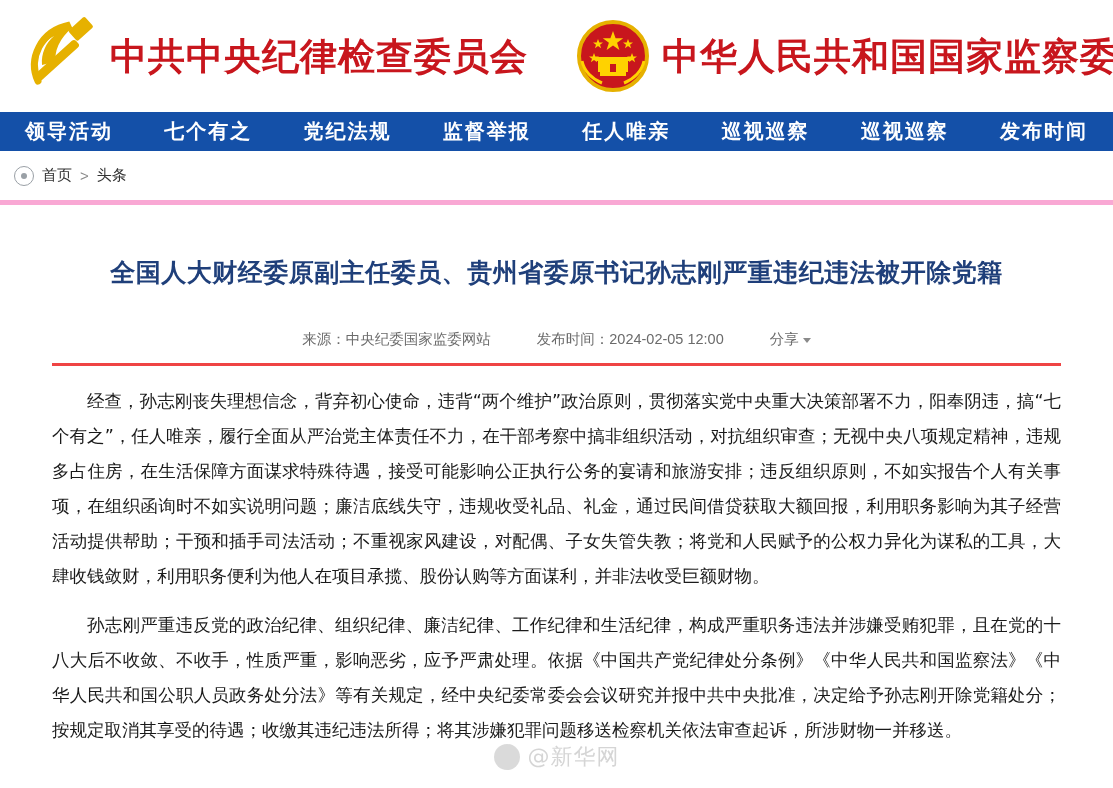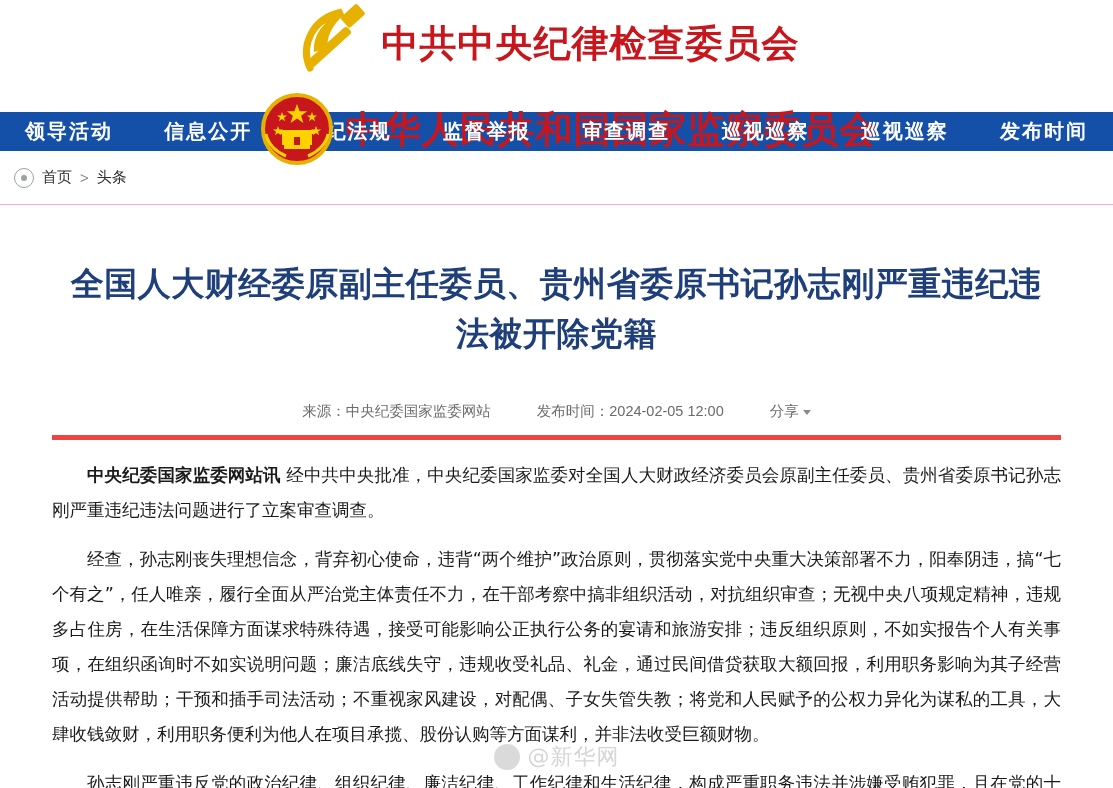--- a/index.html
+++ b/index.html
@@ -16,21 +16,20 @@
     background: #ffffff;
   }
 
   
   .header {
     height: 112px;
     display: flex;
     align-items: center;
     padding: 0 0 0 18px;
     background: #ffffff;
-    flex-direction: column;
   }
   .org-block {
     display: flex;
     align-items: center;
   }
   .org-block.first { margin-right: 42px; }
   .emblem {
     width: 86px; height: 86px;
     position: relative;
     flex: 0 0 86px;
@@ -70,21 +69,21 @@
   }
 
   
   .breadcrumb {
     height: 54px;
     display: flex;
     align-items: center;
     padding-left: 14px;
     font-size: 15px;
     color: #4a4a4a;
-    border-bottom: 1px solid #f9a8d4;
+    border-bottom: 5px solid #f9a8d4;
     background: #fff;
   }
   .loc-icon {
     width: 20px; height: 20px;
     border: 1.6px solid #9aa0a6;
     border-radius: 50%;
     position: relative;
     margin-right: 8px;
     flex: 0 0 20px;
   }
@@ -100,37 +99,37 @@
   .crumb { color: #333; font-size: 15px; }
   .crumb-sep { margin: 0 8px; color: #8a8a8a; }
 
   
   .article {
     padding: 0 52px;
     background: #fff;
   }
   .headline {
     text-align: center;
-    font-size: 33px;
+    font-size: 25px;
     font-weight: bold;
     color: #1f3f7a;
     line-height: 1.5;
     padding: 32px 10px 22px 10px;
     font-family: "DejaVu Sans", "Liberation Sans", sans-serif;
     letter-spacing: 0.5px;
   }
   .meta {
     display: flex;
     align-items: center;
     justify-content: center;
     gap: 46px;
     font-size: 14.5px;
     color: #6b6b6b;
     padding-bottom: 14px;
-    border-bottom: 5px solid #ef4444;
+    border-bottom: 3px solid #ef4444;
     position: relative;
   }
   .meta .share {
     position: relative;
   }
   .meta .share .caret {
     display: inline-block;
     margin-left: 4px;
     border-left: 4px solid transparent;
     border-right: 4px solid transparent;
@@ -218,24 +217,24 @@
           <path d="M74 48 C72 58 64 66 54 70" fill="none" stroke="#ffd200" stroke-width="3"></path>
         </svg>
       </div>
       <div class="org-title red2">中华人民共和国国家监察委员会</div>
     </div>
 
   </div>
 
   <div class="navbar">
     <div class="nav-item">领导活动</div>
-    <div class="nav-item">信息公开</div>
+    <div class="nav-item">七个有之</div>
     <div class="nav-item">党纪法规</div>
     <div class="nav-item">监督举报</div>
-    <div class="nav-item">审查调查</div>
+    <div class="nav-item">任人唯亲</div>
     <div class="nav-item">巡视巡察</div>
     <div class="nav-item">巡视巡察</div>
     <div class="nav-item">发布时间</div>
   </div>
 
   <div class="breadcrumb">
     <span class="loc-icon"></span>
     <span class="crumb">首页</span>
     <span class="crumb-sep">&gt;</span>
     <span class="crumb">头条</span>
@@ -245,21 +244,20 @@
 
     <h1 class="headline">全国人大财经委原副主任委员、贵州省委原书记孙志刚严重违纪违法被开除党籍</h1>
 
     <div class="meta">
       <span>来源：中央纪委国家监委网站</span>
       <span>发布时间：2024-02-05 12:00</span>
       <span class="share"><span>分享</span><i class="caret"></i></span>
     </div>
 
     <div class="body">
-      <p class="para"><b>中央纪委国家监委网站讯</b> <span>经中共中央批准，中央纪委国家监委对全国人大财政经济委员会原副主任委员、贵州省委原书记孙志刚严重违纪违法问题进行了立案审查调查。</span></p>
       <p class="para">经查，孙志刚丧失理想信念，背弃初心使命，违背“两个维护”政治原则，贯彻落实党中央重大决策部署不力，阳奉阴违，搞“七个有之”，任人唯亲，履行全面从严治党主体责任不力，在干部考察中搞非组织活动，对抗组织审查；无视中央八项规定精神，违规多占住房，在生活保障方面谋求特殊待遇，接受可能影响公正执行公务的宴请和旅游安排；违反组织原则，不如实报告个人有关事项，在组织函询时不如实说明问题；廉洁底线失守，违规收受礼品、礼金，通过民间借贷获取大额回报，利用职务影响为其子经营活动提供帮助；干预和插手司法活动；不重视家风建设，对配偶、子女失管失教；将党和人民赋予的公权力异化为谋私的工具，大肆收钱敛财，利用职务便利为他人在项目承揽、股份认购等方面谋利，并非法收受巨额财物。</p>
       <p class="para">孙志刚严重违反党的政治纪律、组织纪律、廉洁纪律、工作纪律和生活纪律，构成严重职务违法并涉嫌受贿犯罪，且在党的十八大后不收敛、不收手，性质严重，影响恶劣，应予严肃处理。依据《中国共产党纪律处分条例》《中华人民共和国监察法》《中华人民共和国公职人员政务处分法》等有关规定，经中央纪委常委会会议研究并报中共中央批准，决定给予孙志刚开除党籍处分；按规定取消其享受的待遇；收缴其违纪违法所得；将其涉嫌犯罪问题移送检察机关依法审查起诉，所涉财物一并移送。</p>
     </div>
 
   </div>
 
   <div class="watermark">
     <span class="wm-logo"></span>
     <span class="wm-text">@新华网</span>
   </div>

